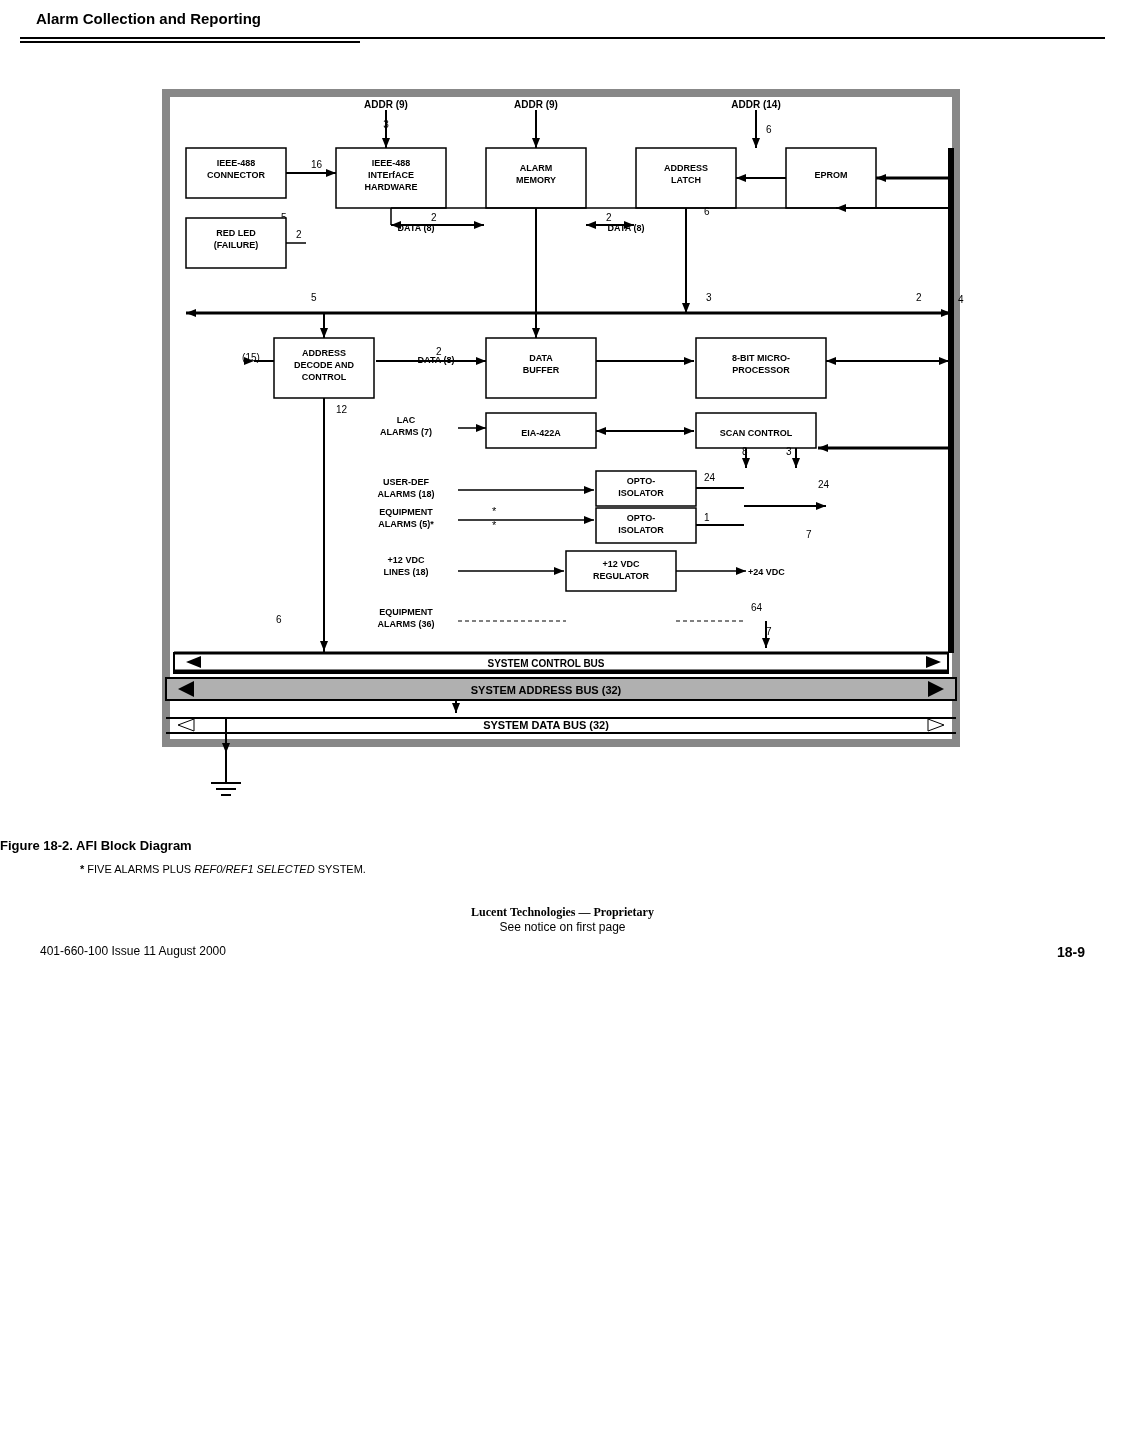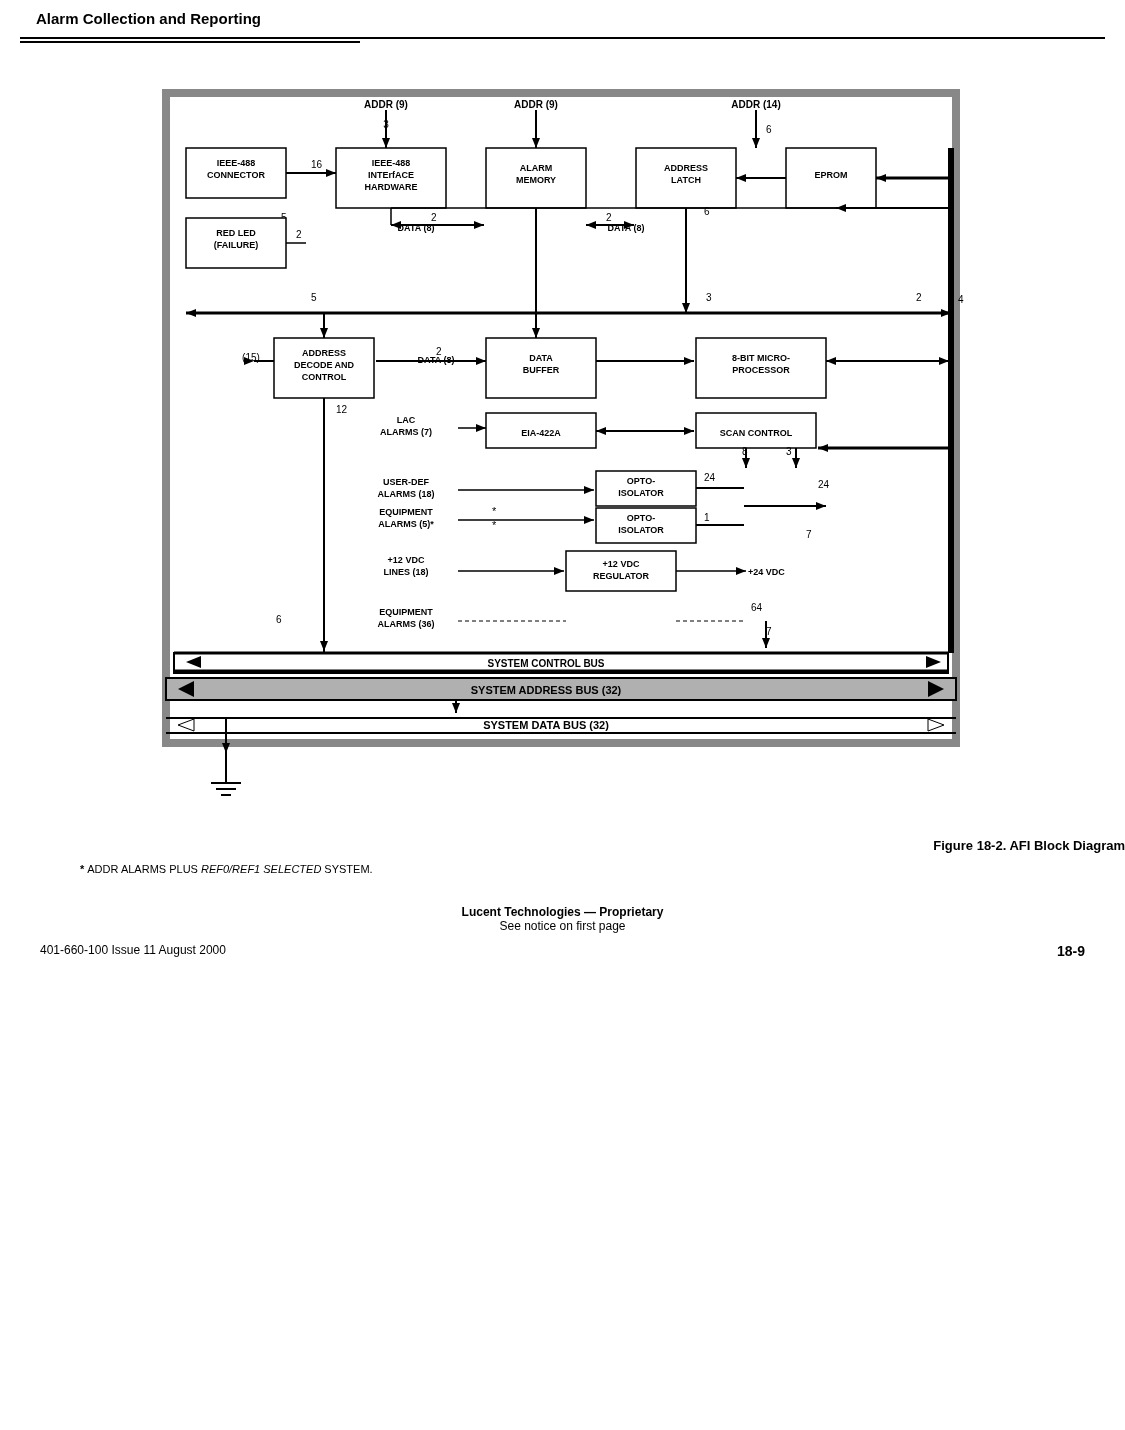--- a/index.html
+++ b/index.html
@@ -291,32 +291,32 @@
   <line x1="352" y1="467" x2="488" y2="467" stroke="#000" stroke-width="1.5"></line>
   <polygon points="488,467 478,463 478,471" fill="#000"></polygon>
 
   <line x1="845" y1="395" x2="712" y2="395" stroke="#000" stroke-width="3"></line>
   <polygon points="712,395 722,391 722,399" fill="#000"></polygon>
 
 </svg>
 
 </div>
 
-<div style="text-align:right; margin: 5px 0 10px 0; font-size:13px;">
+<div style="text-align:left; margin: 5px 0 10px 0; font-size:13px;">
   <strong>Figure 18-2.    AFI Block Diagram</strong>
 </div>
 
 <div style="margin: 5px 80px; font-size:11px; display:flex; align-items:baseline; gap:3px;">
   <span style="font-weight:bold;">*</span>
-  <span> ADDR ALARMS PLUS </span>
+  <span> FIVE ALARMS PLUS </span>
   <em>REF0/REF1 SELECTED</em>
   <span> SYSTEM.</span>
 </div>
 
 <div style="text-align:center; margin-top: 30px; font-size:12px;">
-  <div style="font-weight:bold;">Lucent Technologies — Proprietary</div>
+  <div style="font-weight:bold;font-family:Liberation Serif, serif;">Lucent Technologies — Proprietary</div>
   <div>See notice on first page</div>
 </div>
 
 <div style="display:flex; justify-content:space-between; margin: 10px 40px 10px 40px; font-size:12px;">
   <span>401-660-100 Issue 11    August 2000</span>
   <span style="font-weight:bold; font-size:14px;">18-9</span>
 </div>
 
 </body></html>

